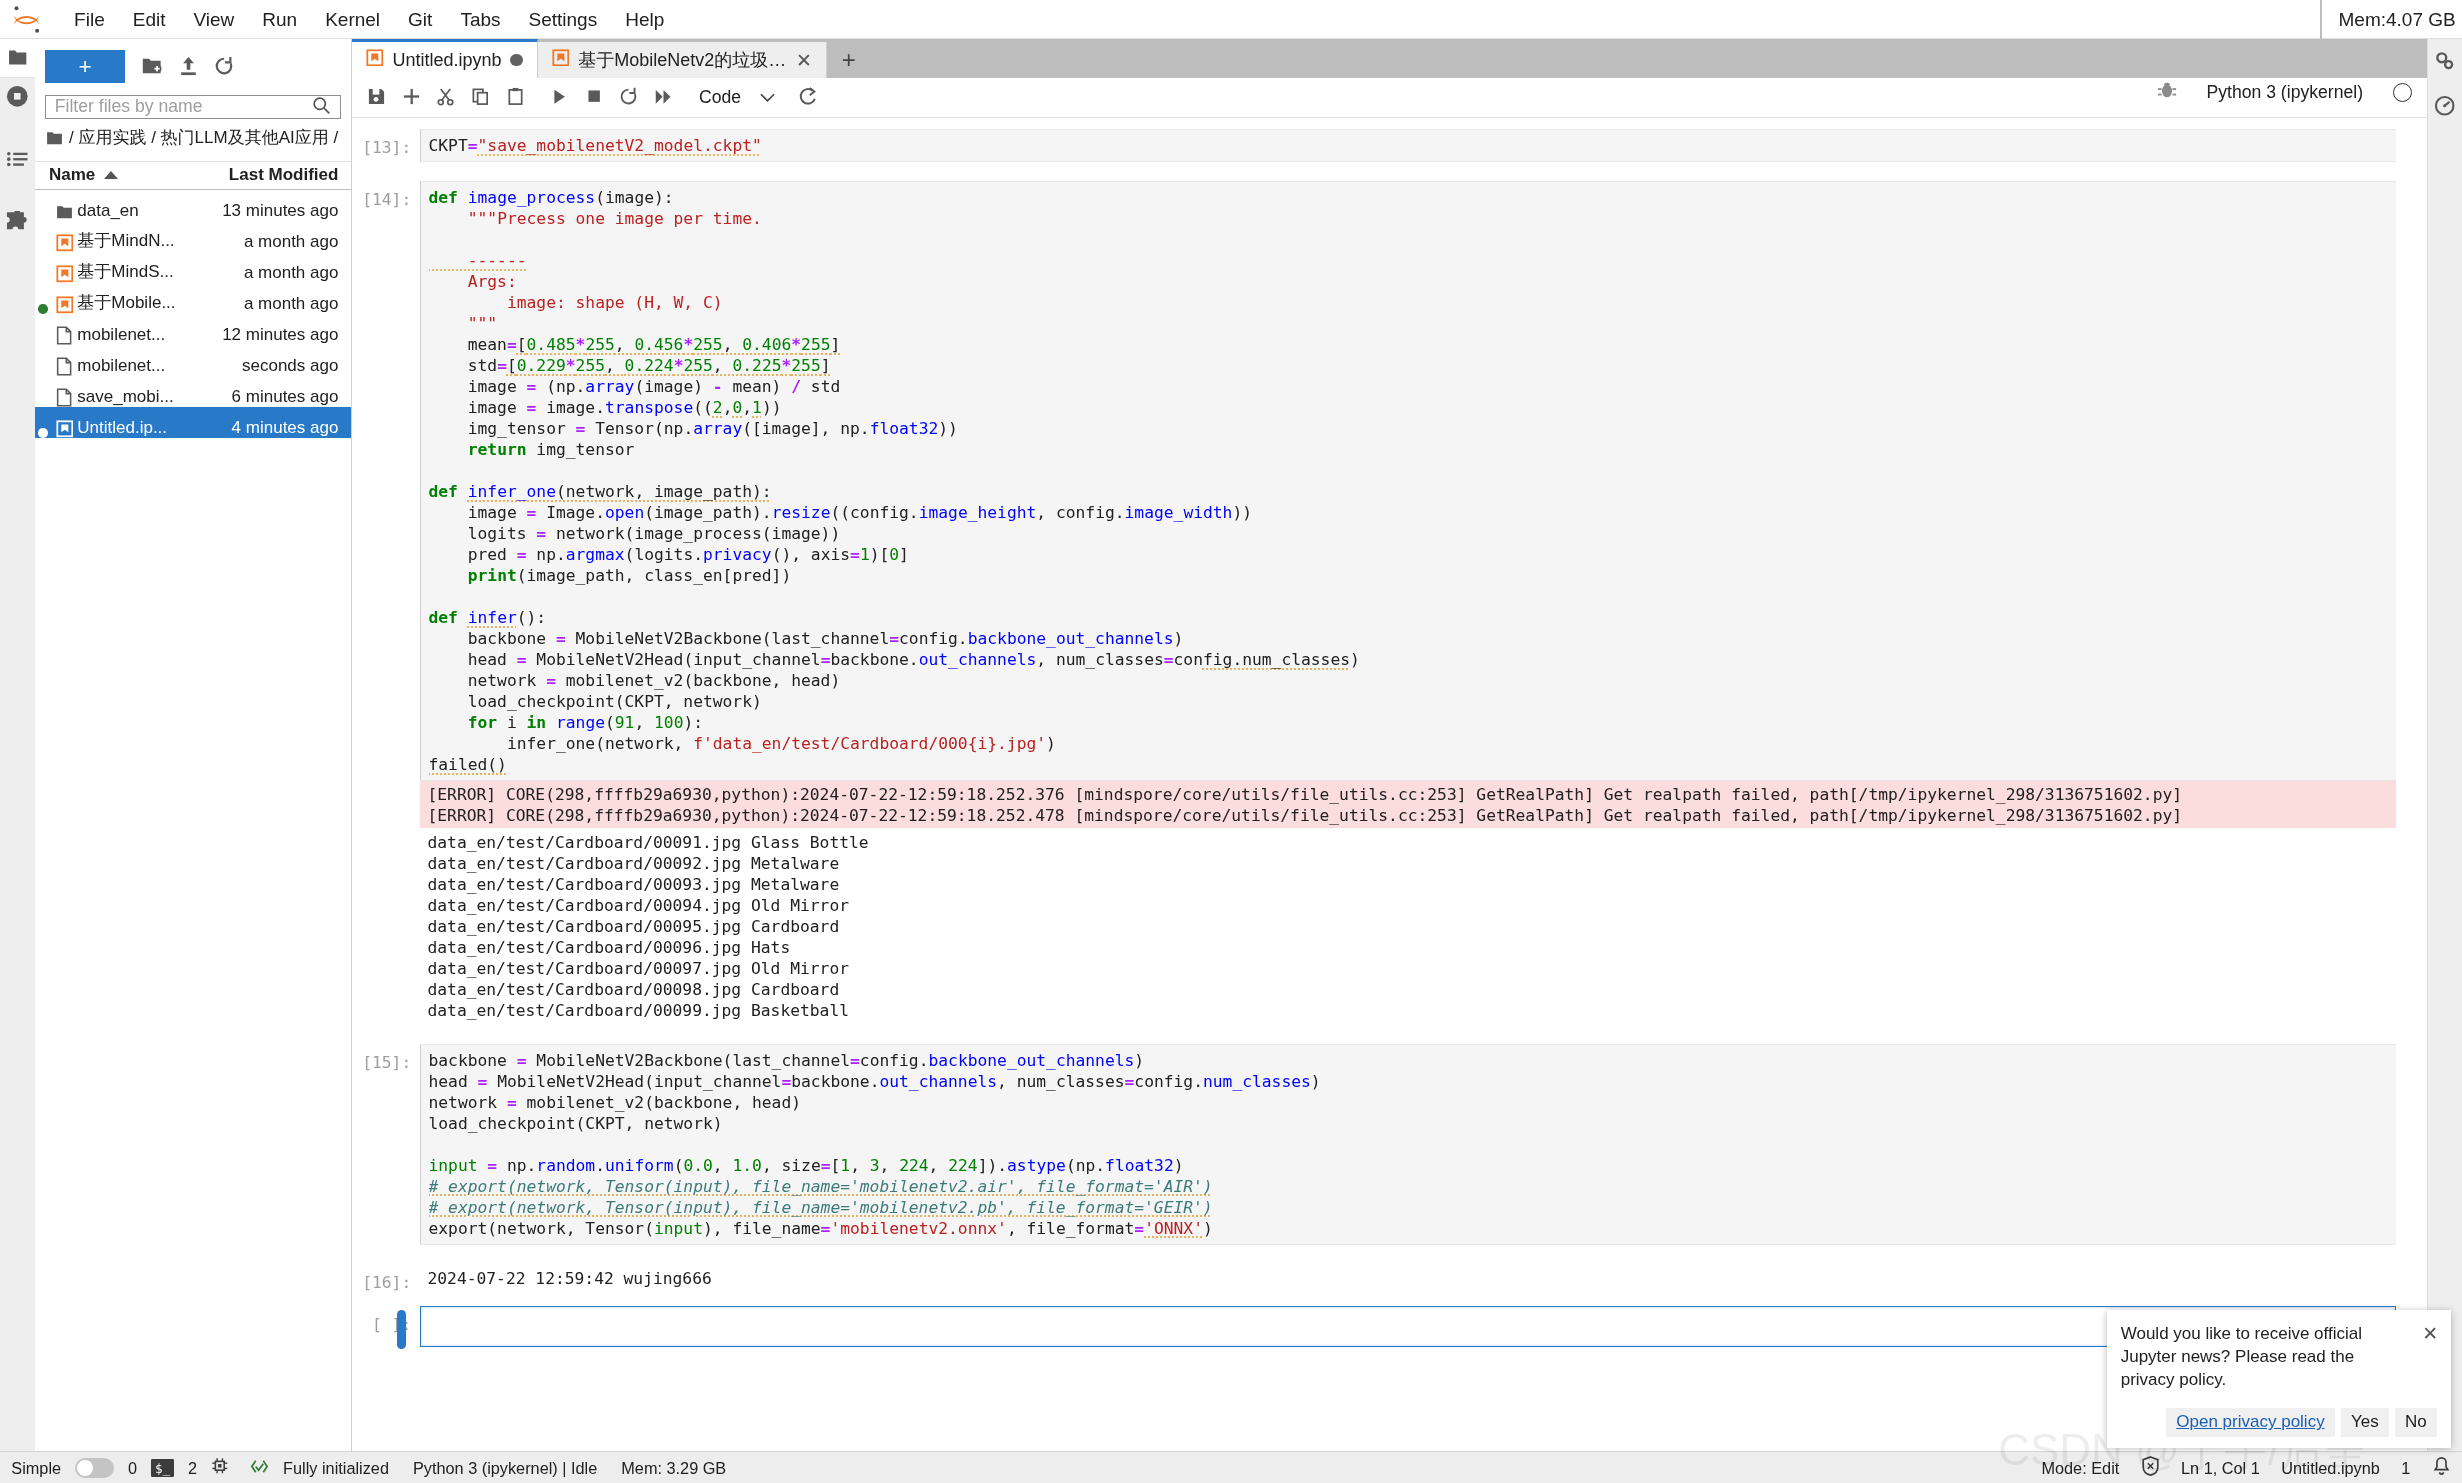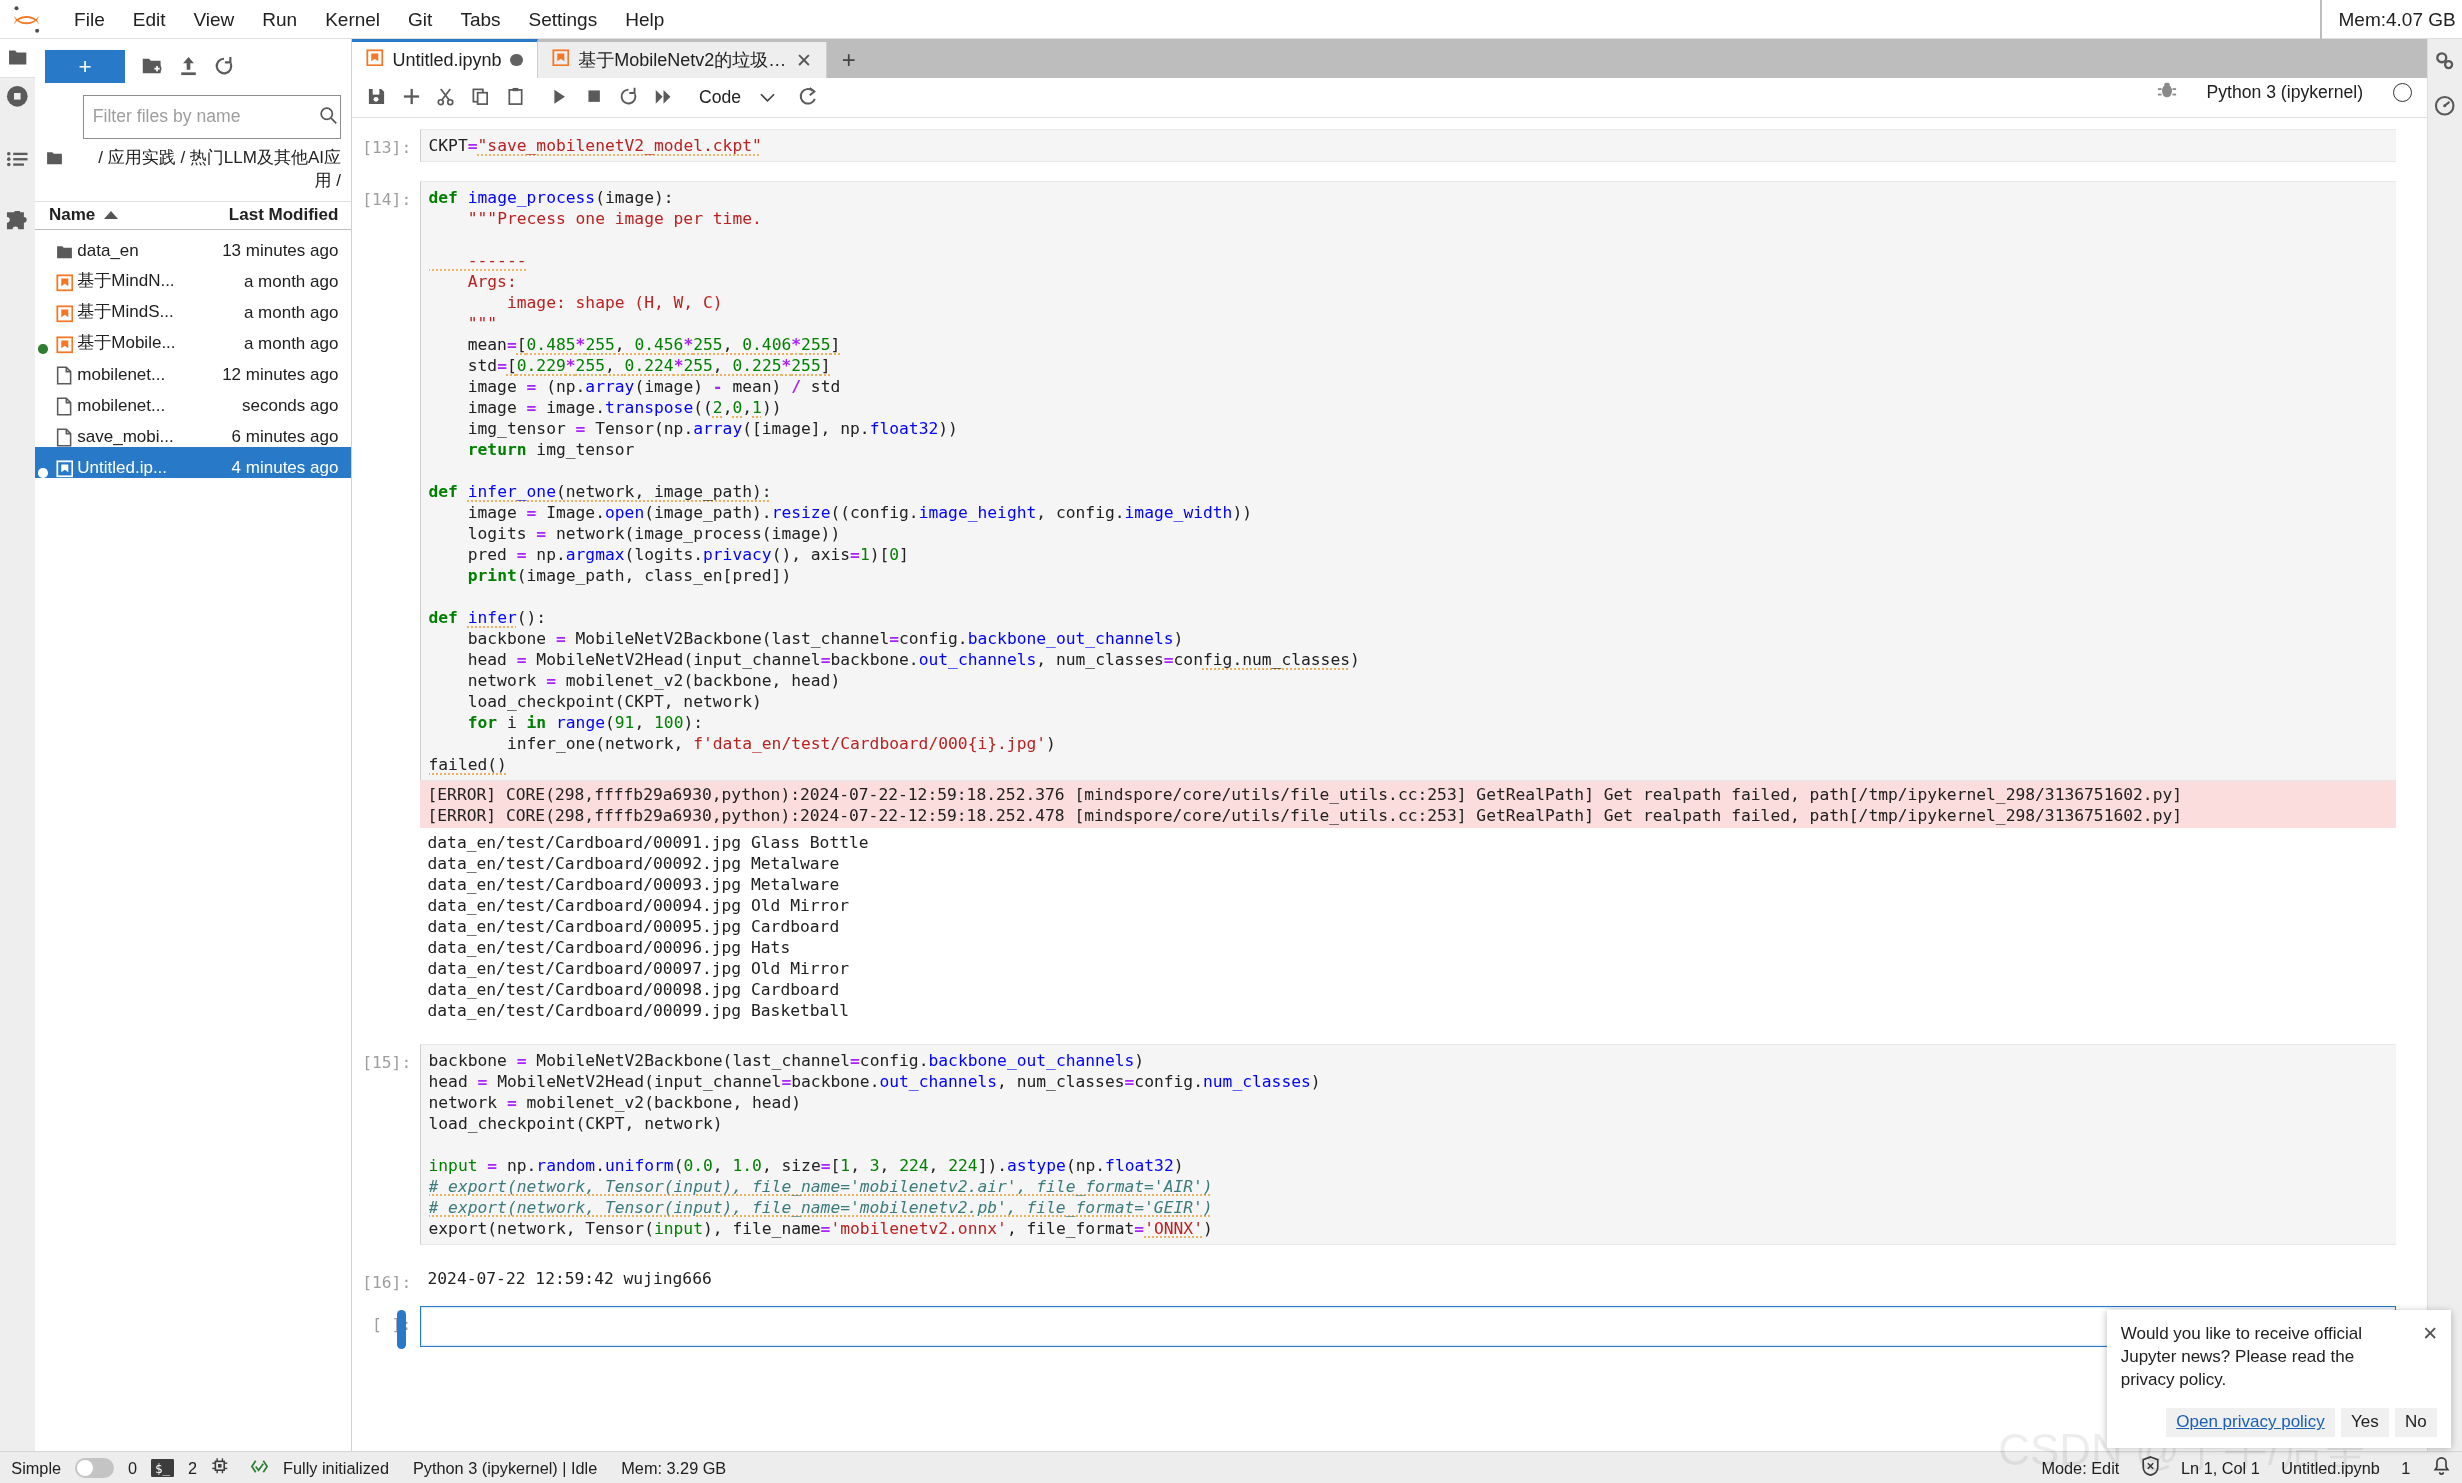--- a/index.html
+++ b/index.html
@@ -47,30 +47,30 @@
 
   
   .filebrowser {
     width: 317px; background: #fff; flex: 0 0 317px;
     display: flex; flex-direction: column; border-right: 0.6px solid #d0d0d0;
     position: relative; z-index: 2;
   }
   .fb-searchwrap { padding: 11.3px 10px 6.3px 10px; }
   .fb-search {
     display: flex; align-items: center; border: 1.3px solid #8e8e8e;
-    height: 44px; padding: 0 8.8px; background: #fff; margin-left: 38px;
+    height: 24px; padding: 0 8.8px; background: #fff;
   }
   .fb-search input {
     flex: 1; border: none; outline: none; font-size: 17.6px;
     font-family: "Liberation Sans", sans-serif; color: #333;
   }
   .fb-search input::placeholder { color: #9e9e9e; }
   .fb-breadcrumb {
     display: flex; align-items: flex-start; padding: 2.5px 10px 7.5px 10px;
-    font-size: 17px; color: #212121; line-height: 1.35; gap: 23px; text-align: right;
+    font-size: 17px; color: #212121; line-height: 1.35; gap: 5px;
   }
   .fb-breadcrumb .bc-text { flex: 1; word-break: break-all; }
   .fb-header {
     display: flex; border-top: 0.6px solid #e0e0e0; border-bottom: 1.3px solid #bdbdbd;
     font-size: 17px; font-weight: bold; color: #212121; height: 29px; align-items: center;
   }
   .fb-h-name { flex: 1; padding-left: 14px; display: flex; align-items: center; gap: 8.8px;}
   .fb-h-mod { width: 144px; padding-right: 12.6px; text-align: right; }
   .sort-caret { width: 0; height: 0; border-left: 7px solid transparent; border-right: 7px solid transparent; border-bottom: 8.2px solid #555; }
   .fb-list { flex: 1; overflow: hidden; }

